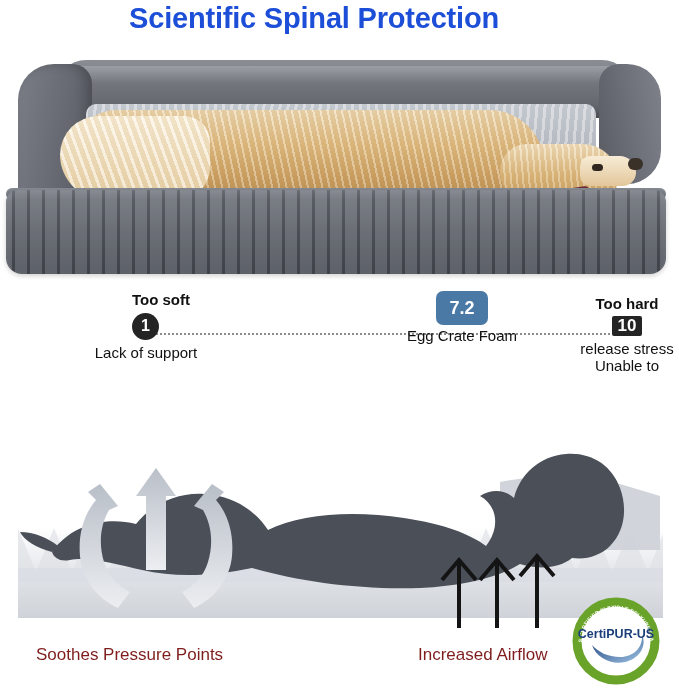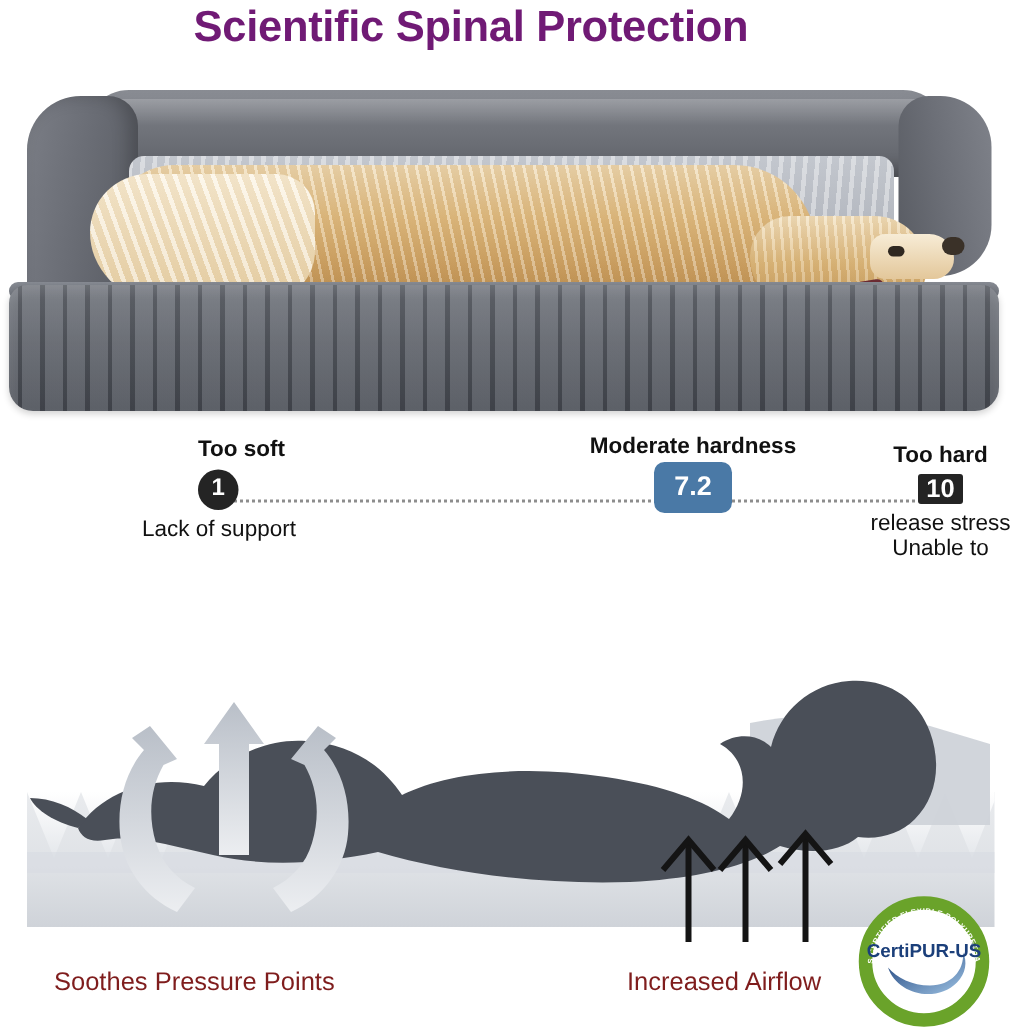--- a/index.html
+++ b/index.html
@@ -19,21 +19,21 @@
   
   .title {
     position: absolute;
     top: 2px;
     left: 0;
     width: 628px;
     text-align: center;
     font-size: 29px;
     font-weight: bold;
     letter-spacing: -0.2px;
-    color: #701a75;
+    color: #1d4ed8;
   }
 
   
   .photo {
     position: absolute;
     top: 48px;
     left: 0;
     width: 679px;
     height: 235px;
     overflow: hidden;
@@ -327,24 +327,24 @@
 
   <div class="scale-stop" id="stop-soft">
     <div class="scale-top-label">Too soft</div>
     <div class="marker-row">
       <span class="marker marker-circle">1</span>
     </div>
     <div class="scale-bottom-label">Lack of support</div>
   </div>
 
   <div class="scale-stop" id="stop-moderate">
-    <div class="scale-top-label">Moderate hardness</div>
     <div class="marker-row">
       <span class="marker marker-round-sq">7.2</span>
     </div>
+    <div class="scale-bottom-label">Egg Crate Foam</div>
   </div>
 
   <div class="scale-stop" id="stop-hard">
     <div class="scale-top-label">Too hard</div>
     <div class="marker-row">
       <span class="marker marker-square">10</span>
     </div>
     <div class="scale-bottom-label">
       <div>release stress</div>
       <div>Unable to</div>

